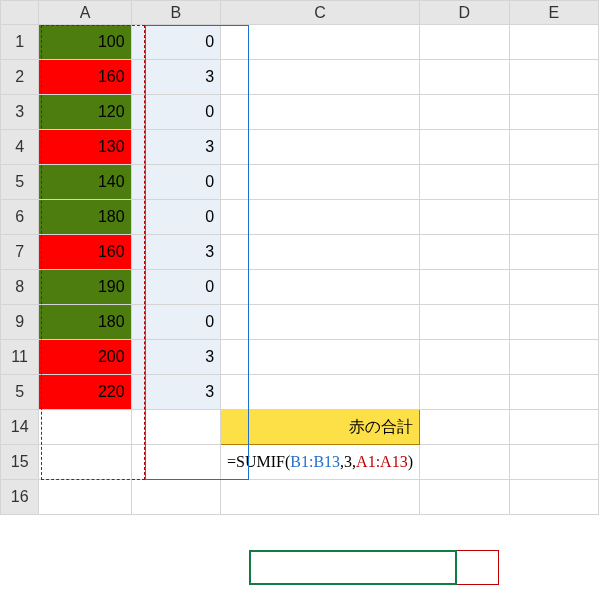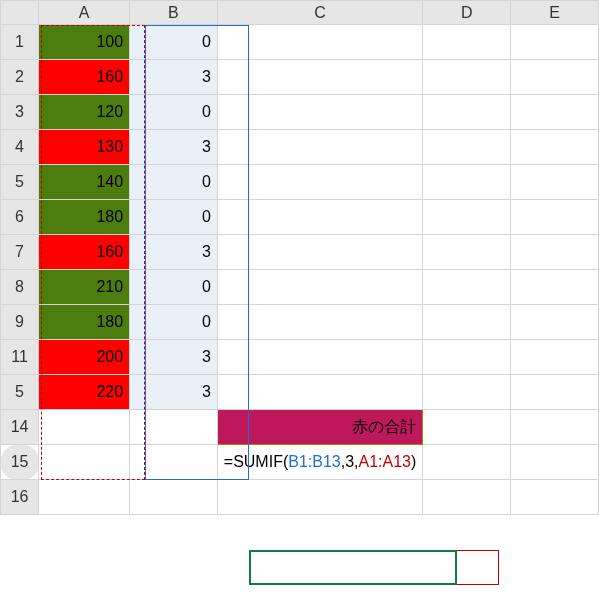--- a/index.html
+++ b/index.html
@@ -71,50 +71,49 @@
   }
   .activeC15 {
     position: absolute;
     left: 249px; top: 550px;
     width: 208px;
     height: 35px;
     border: 2px solid #107c41;
     pointer-events: none;
   }
   .labelC14 {
-    background: #be185d;
+    background: #fde047;
     border: 1px solid #b07d00 !important;
     text-align: right;
     font-weight: bold;
     color: #000;
   }
   .formula-cell {
     text-align: center;
     white-space: nowrap;
-    font-family: Liberation Sans, sans-serif;
+    font-family: Liberation Serif, serif;
     padding-left: 4px;
   }
   .formula-cell .fn { color: #000; }
   .formula-cell .ref1 { color: #1f6fd1; }
   .formula-cell .ref2 { color: #c00000; }
   .formula-cell .num { color: #000; }
   .formula-box {
     position: absolute;
     left: 249px; top: 550px;
     width: 250px;
     height: 35px;
     border: 1px solid #c00000;
     pointer-events: none;
   }
   .hdr-active-col {
     background: #d2d2d2;
   }
   .hdr-active-row {
     background: #d2d2d2;
-    border-radius: 16px;
   }
 </style>
 </head>
 <body>
 
 <table class="grid">
   <colgroup>
     <col class="corner">
     <col class="colA">
       <col class="colB">
@@ -184,21 +183,21 @@
       <tr>
         <th class="rowhdr">7</th>
         <td class="hl-red">160</td>
         <td class="hl-blue">3</td>
         <td></td>
         <td></td>
         <td></td>
       </tr>
       <tr>
         <th class="rowhdr">8</th>
-        <td class="hl-pink">210</td>
+        <td class="hl-pink">190</td>
         <td class="hl-blue">0</td>
         <td></td>
         <td></td>
         <td></td>
       </tr>
       <tr>
         <th class="rowhdr">9</th>
         <td class="hl-pink">180</td>
         <td class="hl-blue">0</td>
         <td></td>

